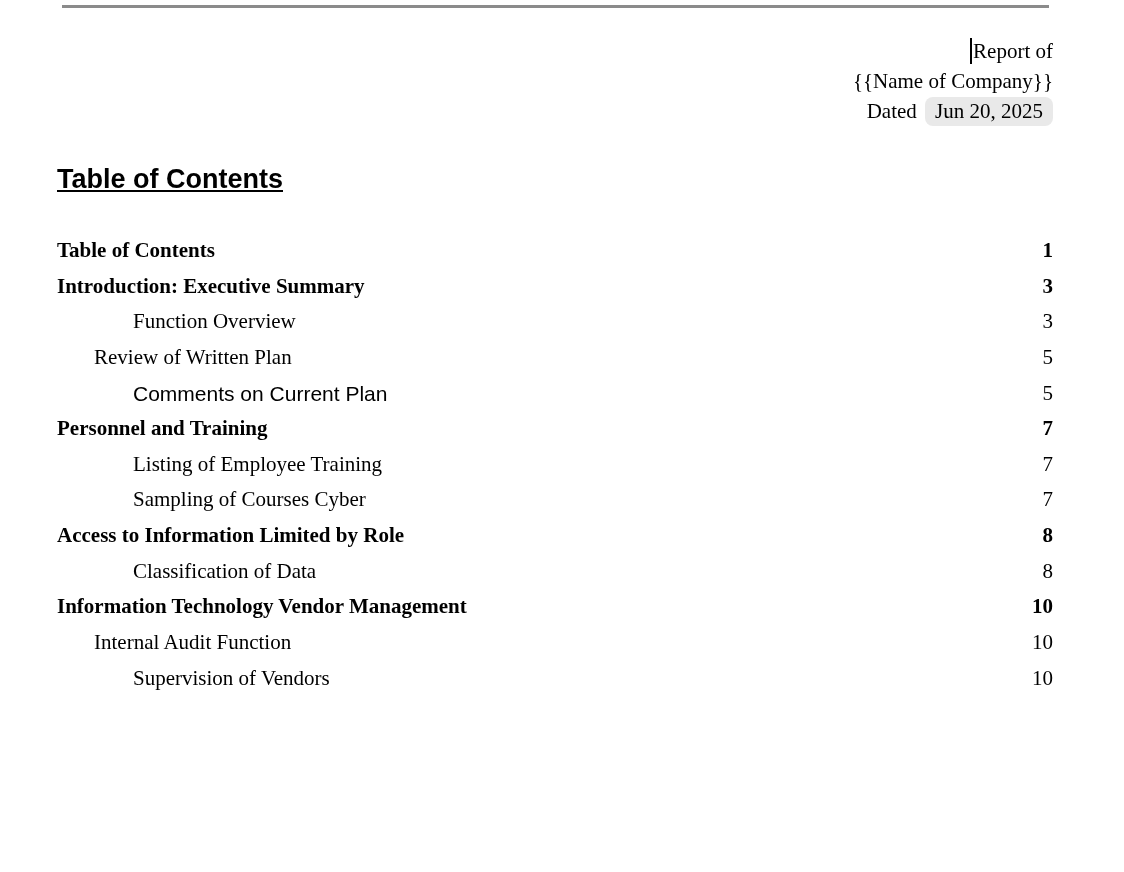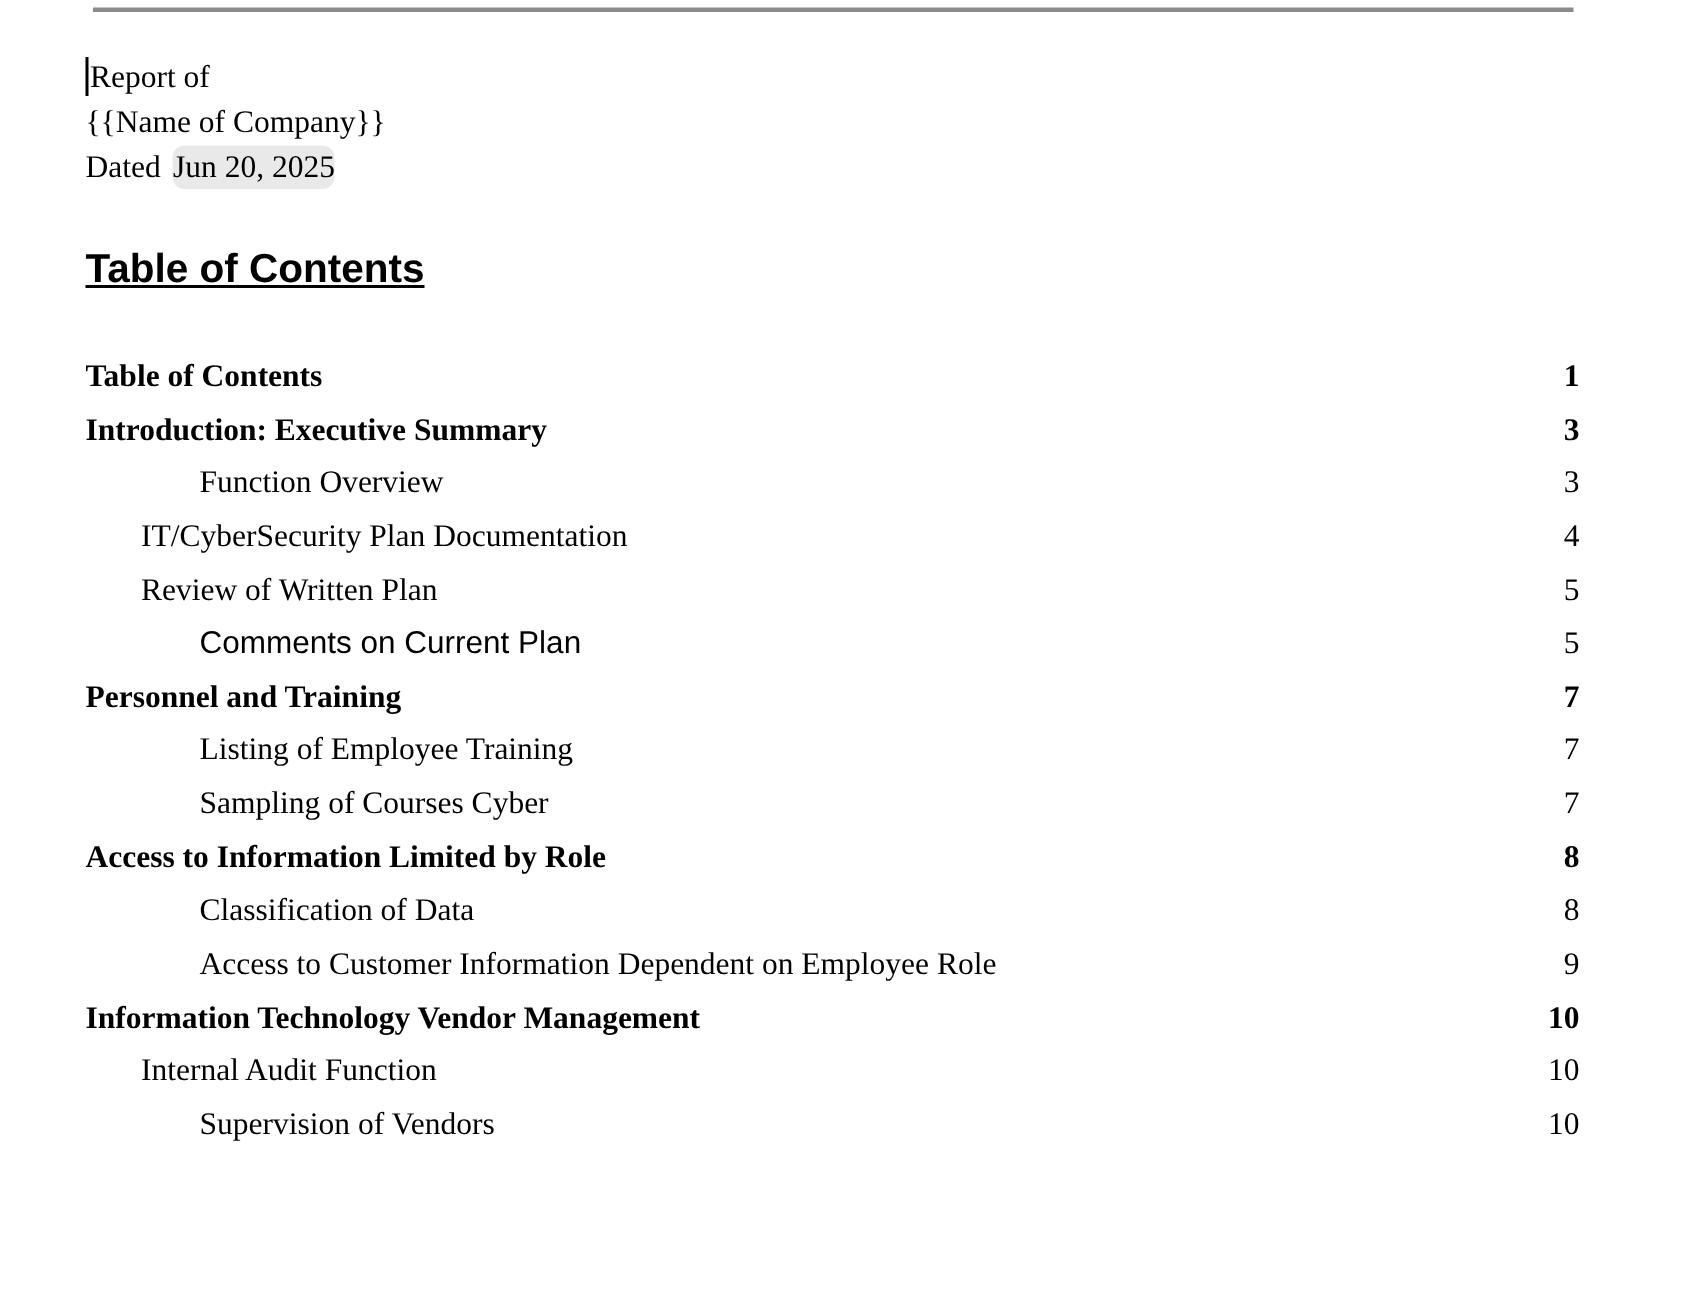--- a/index.html
+++ b/index.html
@@ -12,36 +12,36 @@
     position:relative;
   }
   .top-rule {
     position:absolute;
     top:5px; left:62px;
     width:987px; height:3px;
     background:#8b8b8b;
   }
   .title-block {
     margin:36px 71px 0 57px;
-    text-align:left;
+    text-align:right;
     font-size:21px;
     line-height:30px;
   }
   .caret {
     display:inline-block;
     width:2px; height:26px;
     background:#000;
     vertical-align:-6px;
     margin-right:1px;
   }
   .chip {
     display:inline-block;
     background:#e9e9e9;
     border-radius:8px;
-    padding:0 0;
+    padding:0 10px;
     margin-left:3px;
     line-height:29px;
   }
   .toc-heading {
     margin:37px 0 0 57px;
     font-family:"Liberation Sans", sans-serif;
     font-size:27px;
     font-weight:bold;
     text-decoration:underline;
     line-height:32px;
@@ -85,24 +85,20 @@
       </div>
       <div class="toc-row bold">
         <span class="toc-label lvl1">Introduction: Executive Summary</span>
         <span class="toc-page">3</span>
       </div>
       <div class="toc-row">
         <span class="toc-label lvl3">Function Overview</span>
         <span class="toc-page">3</span>
       </div>
       <div class="toc-row">
-        <span class="toc-label lvl2">IT/CyberSecurity Plan Documentation</span>
-        <span class="toc-page">4</span>
-      </div>
-      <div class="toc-row">
         <span class="toc-label lvl2">Review of Written Plan</span>
         <span class="toc-page">5</span>
       </div>
       <div class="toc-row">
         <span class="toc-label lvl3 sans">Comments on Current Plan</span>
         <span class="toc-page">5</span>
       </div>
       <div class="toc-row bold">
         <span class="toc-label lvl1">Personnel and Training</span>
         <span class="toc-page">7</span>
@@ -116,24 +112,20 @@
         <span class="toc-page">7</span>
       </div>
       <div class="toc-row bold">
         <span class="toc-label lvl1">Access to Information Limited by Role</span>
         <span class="toc-page">8</span>
       </div>
       <div class="toc-row">
         <span class="toc-label lvl3">Classification of Data</span>
         <span class="toc-page">8</span>
       </div>
-      <div class="toc-row">
-        <span class="toc-label lvl3">Access to Customer Information Dependent on Employee Role</span>
-        <span class="toc-page">9</span>
-      </div>
       <div class="toc-row bold">
         <span class="toc-label lvl1">Information Technology Vendor Management</span>
         <span class="toc-page">10</span>
       </div>
       <div class="toc-row">
         <span class="toc-label lvl2">Internal Audit Function</span>
         <span class="toc-page">10</span>
       </div>
       <div class="toc-row">
         <span class="toc-label lvl3">Supervision of Vendors</span>

